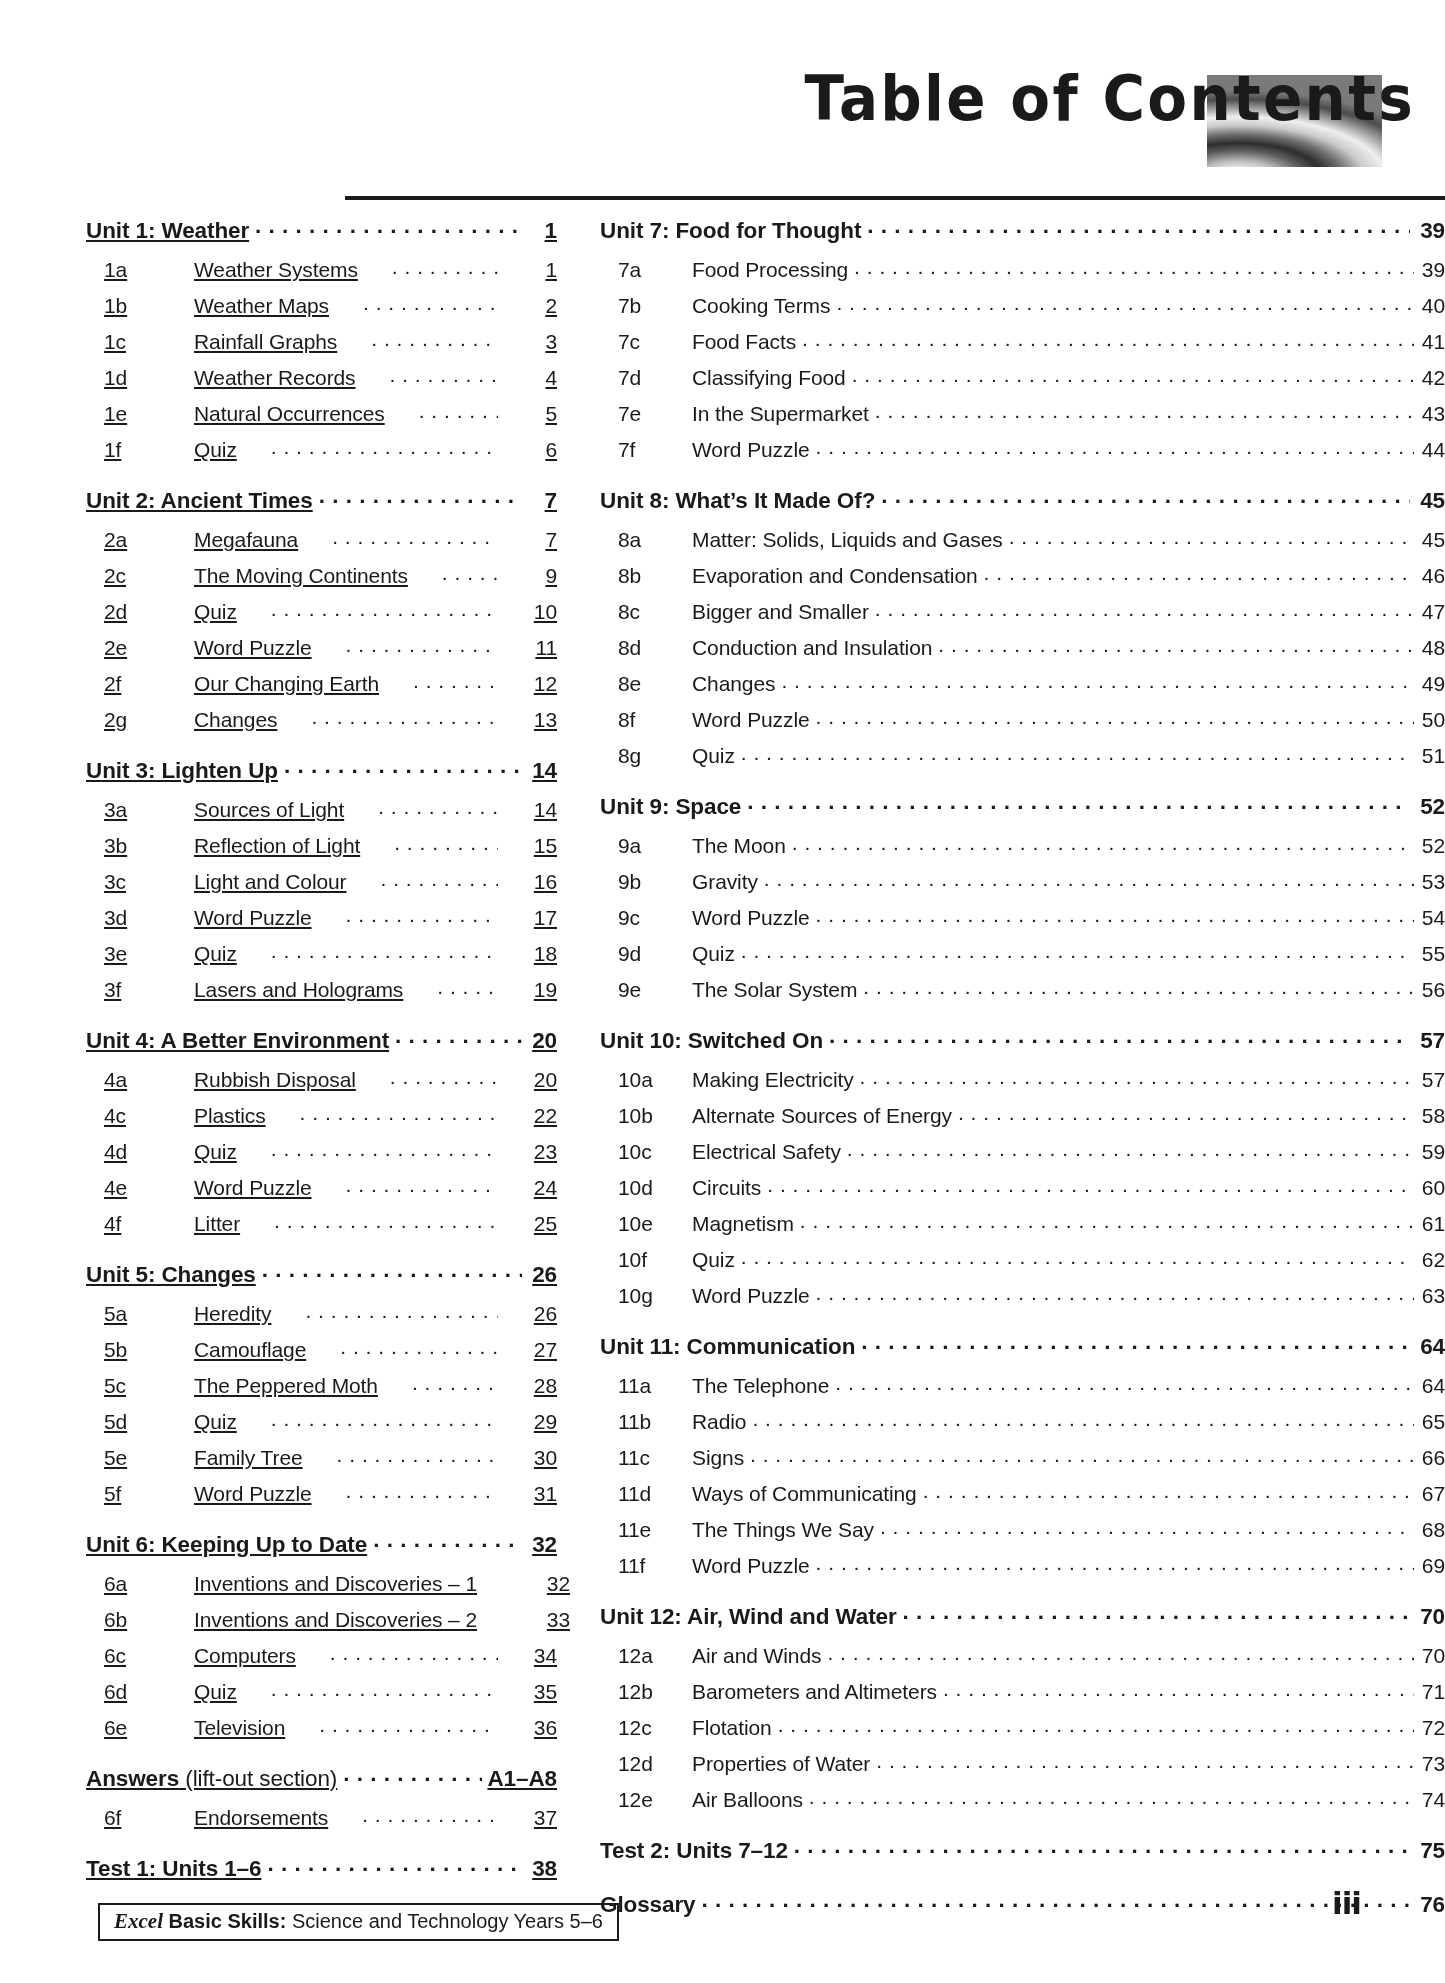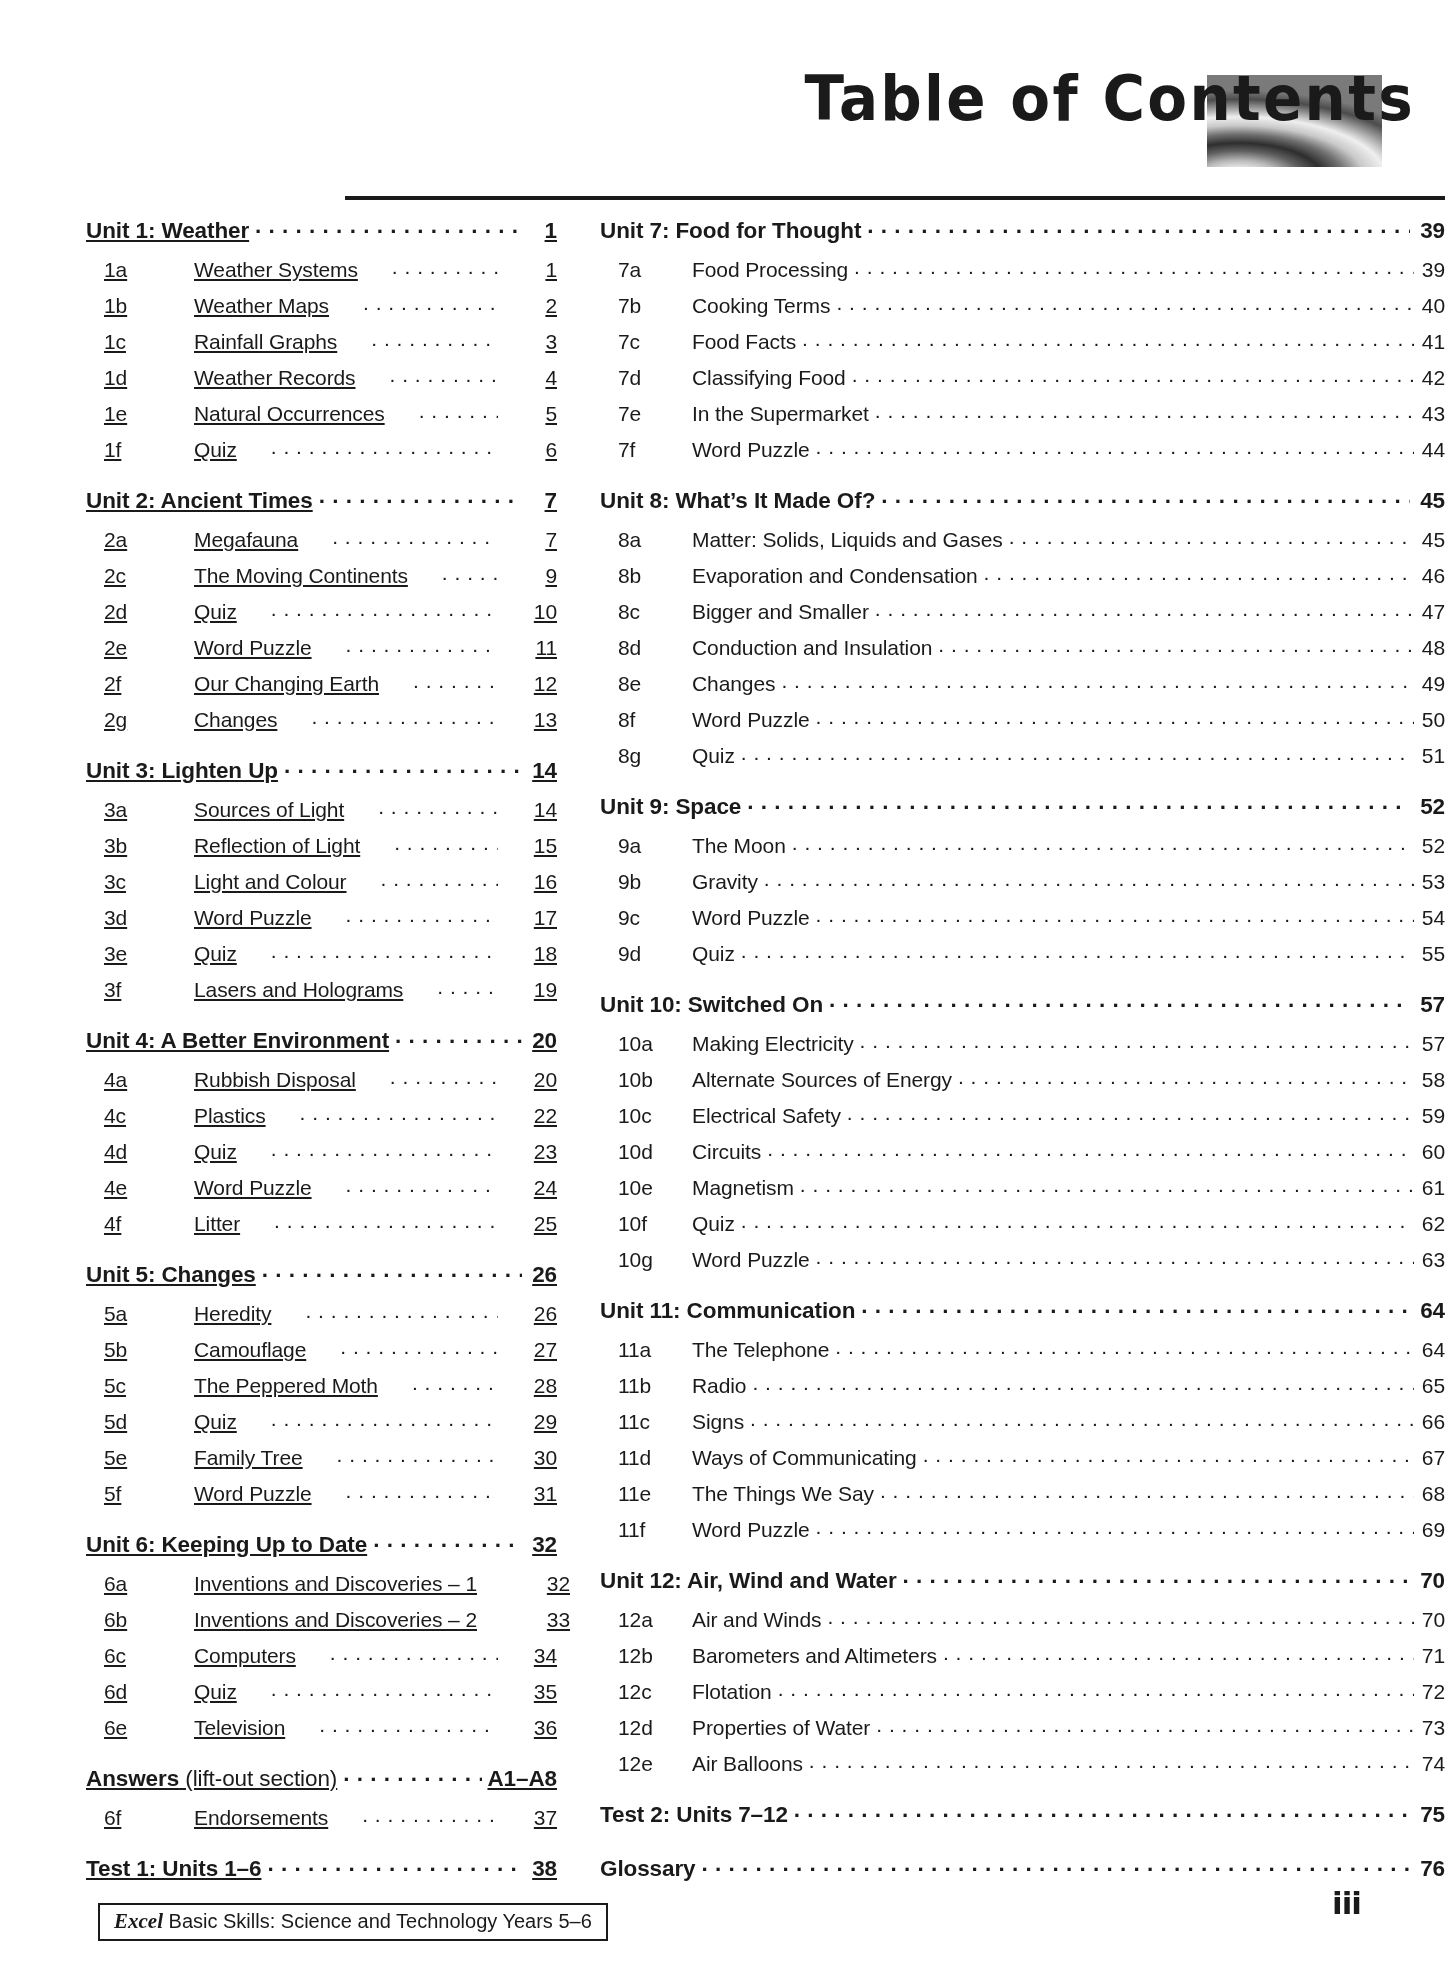--- a/index.html
+++ b/index.html
@@ -153,21 +153,21 @@
     line-height: 1;
     white-space: nowrap;
   }
   #footer-excel {
     font-family: "Liberation Serif", serif;
     font-weight: bold;
     font-style: italic;
     font-size: 21px;
   }
   #footer-basic {
-    font-weight: normal;
+    font-weight: bold;
   }
   #footer-rest {
     font-weight: normal;
     text-align: right;
   }
   #page-number {
     position: absolute;
     right: 84px;
     top: 1888px;
     font-family: "DejaVu Sans", sans-serif;
@@ -550,20 +550,26 @@
         <span class="toc-label">Word Puzzle</span>
         <span class="toc-dots"></span>
         <span class="toc-page">54</span>
       </div>
       <div class="toc-row toc-sub">
         <span class="code">9d</span>
         <span class="toc-label">Quiz</span>
         <span class="toc-dots"></span>
         <span class="toc-page">55</span>
       </div>
+      <div class="toc-row toc-sub">
+        <span class="code">9e</span>
+        <span class="toc-label">The Solar System</span>
+        <span class="toc-dots"></span>
+        <span class="toc-page">56</span>
+      </div>
       <div class="toc-row toc-unit">
         <span class="toc-label">Unit 10: Switched On</span>
         <span class="toc-dots"></span>
         <span class="toc-page">57</span>
       </div>
       <div class="toc-row toc-sub">
         <span class="code">10a</span>
         <span class="toc-label">Making Electricity</span>
         <span class="toc-dots"></span>
         <span class="toc-page">57</span>

